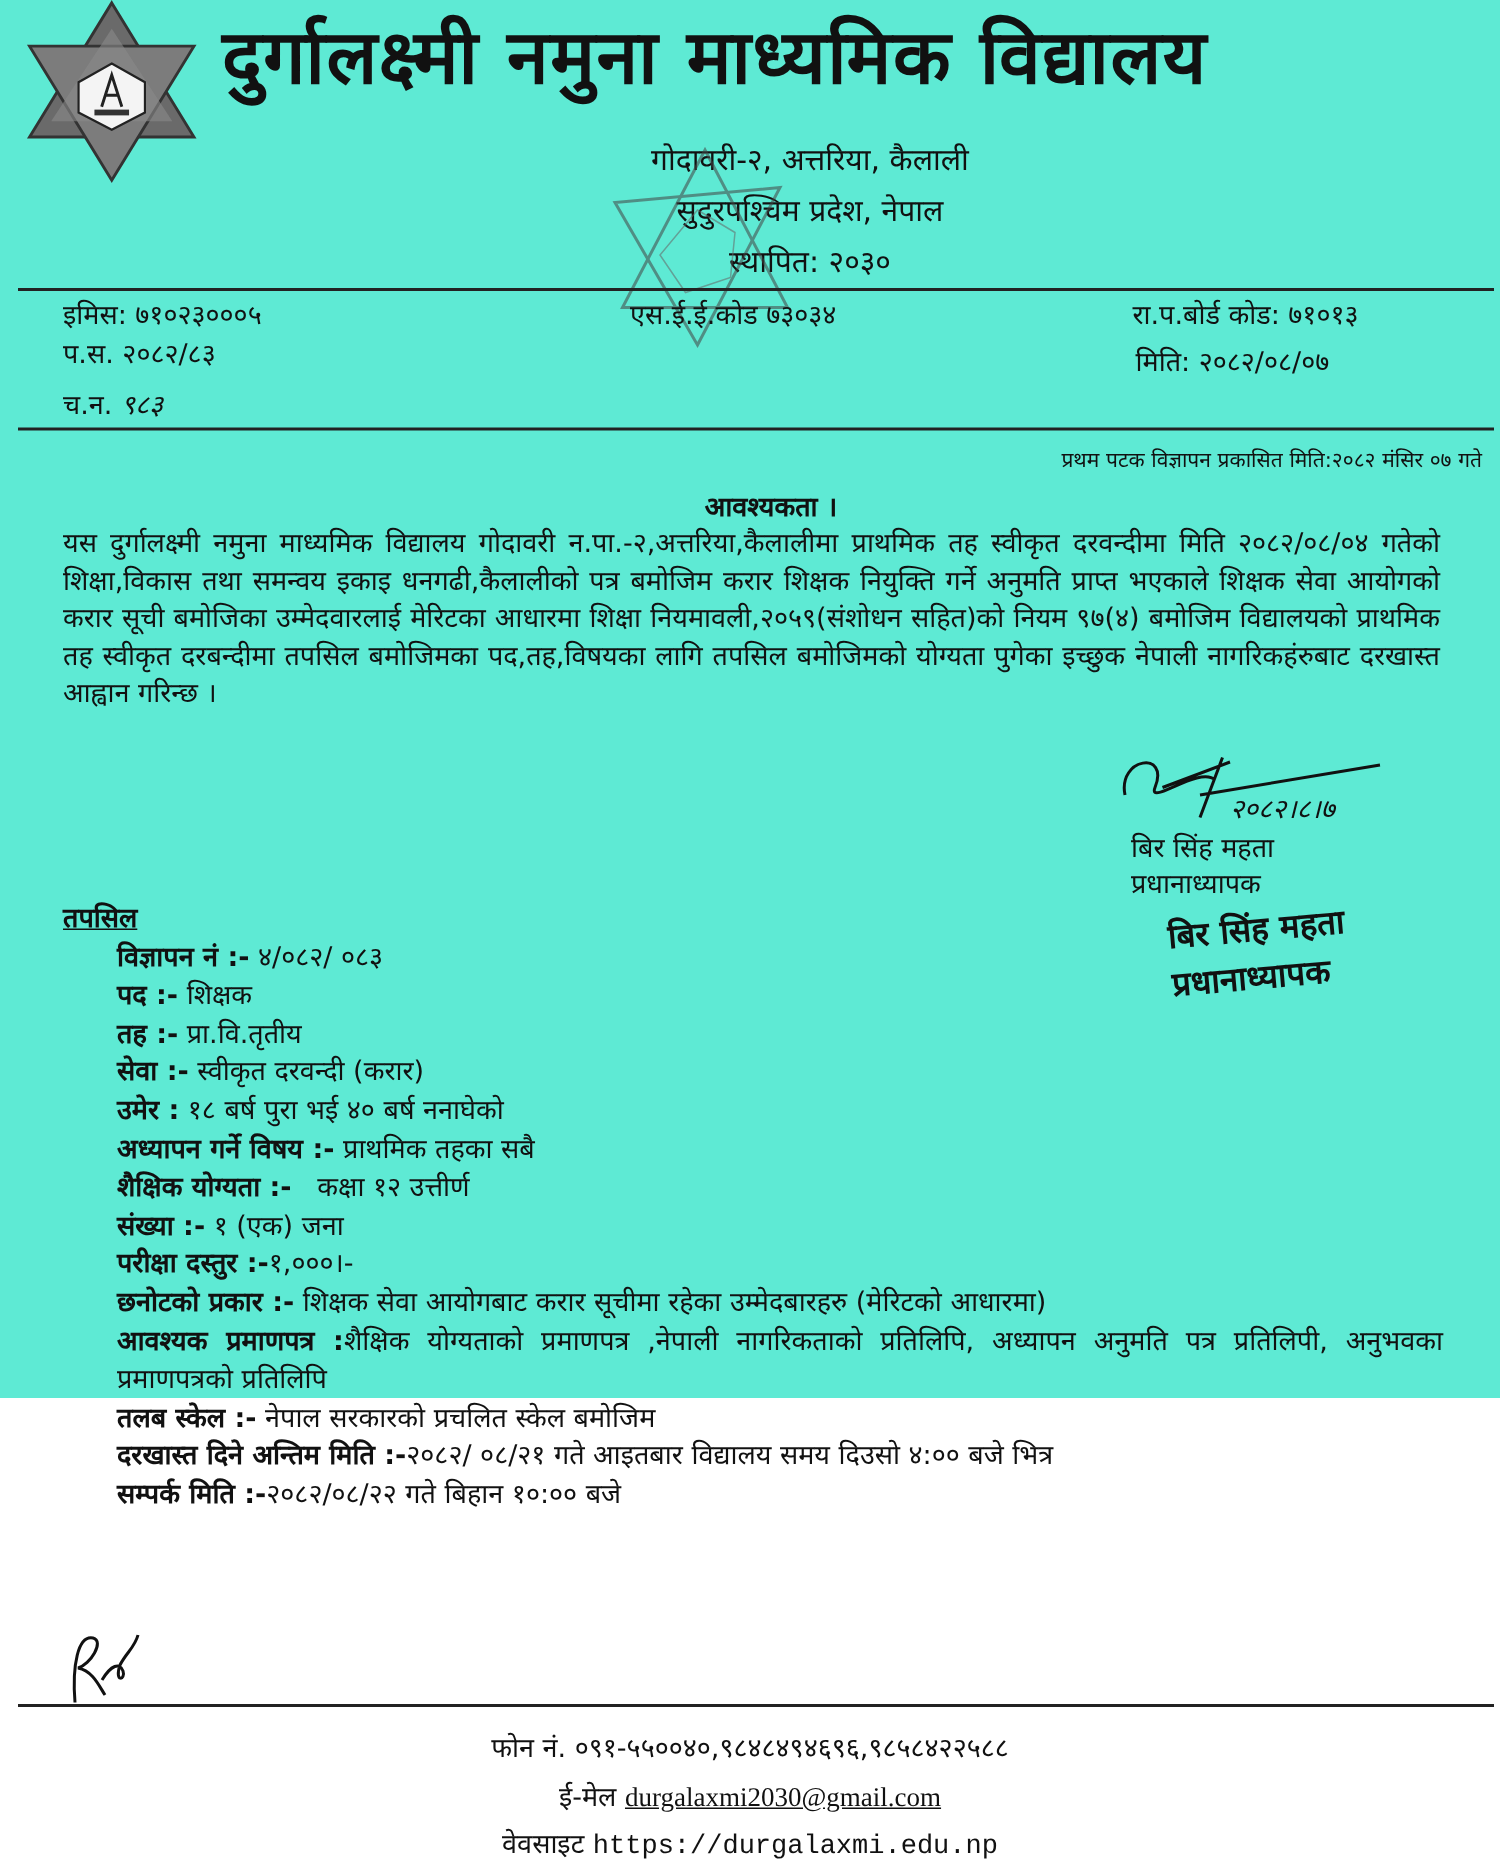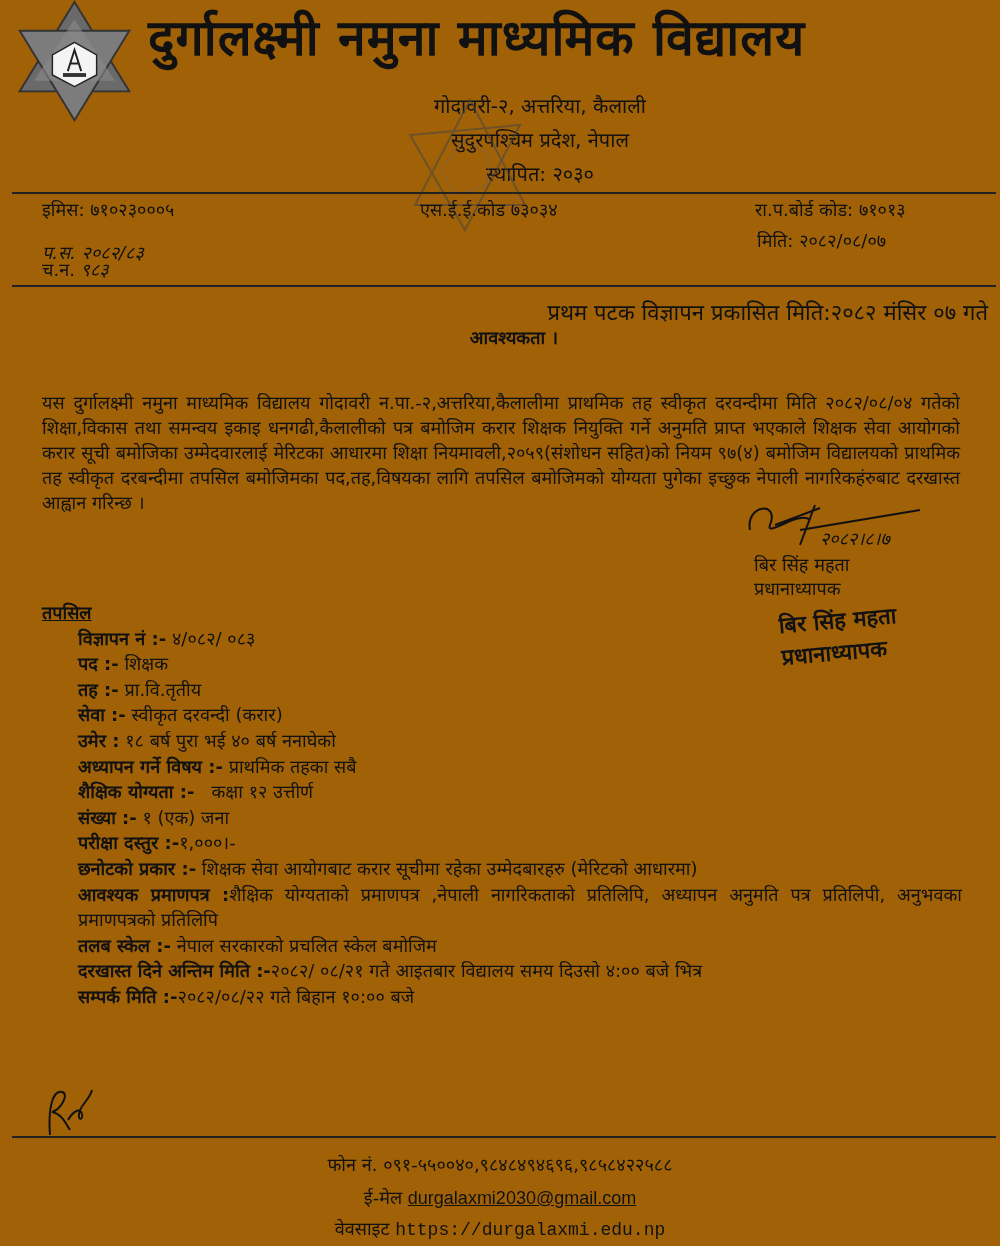--- a/index.html
+++ b/index.html
@@ -1,40 +1,40 @@
 <!DOCTYPE html>
 <html><head>
 <meta charset="utf-8">
 <style>
   html, body { margin:0; padding:0; background:#ffffff; }
   body { width:1000px; height:1246px; position:relative; overflow:hidden; color:#111; font-family:"DejaVu Sans","Liberation Sans",sans-serif; }
-  .page { position:absolute; left:0; top:0; width:1000px; height:1246px; background:#a16207; }
+  .page { position:absolute; left:0; top:0; width:1000px; height:932px; background:#5eead4; }
   .logo { position:absolute; left:12px; top:0px; width:125px; height:125px; }
   .school-name { position:absolute; left:148px; top:2px; font-size:50px; font-weight:bold; letter-spacing:1px; white-space:nowrap; }
   .addr { position:absolute; left:380px; width:320px; text-align:center; font-size:20px; white-space:nowrap; }
   .stamp { position:absolute; left:395px; top:95px; width:140px; height:140px; opacity:0.55; }
   .rule { position:absolute; left:12px; width:984px; height:2px; background:#222; }
   .meta { position:absolute; font-size:18px; white-space:nowrap; }
   .handwritten { font-family:"DejaVu Serif",serif; font-style:italic;text-align:center; }
-  .pub-line { position:absolute; right:12px; top:296px; font-size:22px; white-space:nowrap;margin-left:12px; }
+  .pub-line { position:absolute; right:12px; top:296px; font-size:14px; white-space:nowrap;margin-left:12px; }
   .heading { position:absolute; left:0; width:1000px; top:325px; text-align:center; font-size:18px; font-weight:bold; padding-left:28px; box-sizing:border-box; }
-  .para { position:absolute; left:42px; top:350px; width:918px; font-size:18px; line-height:25px; text-align:justify;margin-top:40px; }
+  .para { position:absolute; left:42px; top:350px; width:918px; font-size:18px; line-height:25px; text-align:justify; }
   .sig-area { position:absolute; left:740px; top:500px; width:240px; height:180px; }
   .sig-scribble { position:absolute; left:0; top:0; width:200px; height:50px; }
   .sig-name { position:absolute; left:14px; top:52px; font-size:18px; white-space:nowrap; }
   .sig-title { position:absolute; left:14px; top:76px; font-size:18px; white-space:nowrap; }
   .sig-stamp { position:absolute; left:40px; top:105px; transform:rotate(-5deg); font-size:22px; font-weight:bold; line-height:32px; white-space:nowrap; }
   .details { position:absolute; left:42px; top:600px; width:920px; font-size:18px; line-height:25.6px; }
   .details .title { text-decoration:underline; font-weight:bold; }
   .details .row { white-space:nowrap;margin-left:36px; }
   .details .row.wrap { white-space:normal; text-align:justify; }
   .details .lbl { font-weight:bold; }
   .initials { position:absolute; left:40px; top:1080px; width:60px; height:60px; }
   .footer { position:absolute; left:0; width:1000px; text-align:center; font-size:18px; white-space:nowrap; }
-  .footer .link { text-decoration:underline; font-family:Liberation Sans, sans-serif; }
+  .footer .link { text-decoration:underline; font-family:Liberation Serif, serif; }
   .footer .url { font-family:Liberation Mono, monospace; }
 </style>
 </head>
 <body>
 
 <div class="page">
 
   <svg class="logo" viewBox="0 0 130 130">
     <polygon points="65,2 122,95 8,95" fill="#6a6a6a" stroke="#333" stroke-width="2"></polygon>
     <polygon points="65,125 122,32 8,32" fill="#7c7c7c" stroke="#333" stroke-width="2"></polygon>
@@ -54,21 +54,21 @@
     <polygon points="75,5 130,110 20,110" fill="none" stroke="#444" stroke-width="2"></polygon>
     <polygon points="70,135 125,30 15,40" fill="none" stroke="#444" stroke-width="2"></polygon>
     <polygon points="70,45 95,60 92,90 62,100 45,75" fill="none" stroke="#666" stroke-width="1"></polygon>
   </svg>
 
   <div class="rule" style="top:192px;"></div>
 
   <div class="meta" style="left:42px; top:197px;">इमिस: ७१०२३०००५</div>
   <div class="meta" style="left:420px; top:197px;">एस.ई.ई.कोड ७३०३४</div>
   <div class="meta" style="left:755px; top:197px;">रा.प.बोर्ड कोड: ७१०१३</div>
-  <div class="meta" style="left:42px; top:240px;font-style:italic;">प.स. २०८२/८३</div>
+  <div class="meta" style="left:42px; top:223px;">प.स. २०८२/८३</div>
   <div class="meta" style="left:757px; top:228px;">मिति: २०८२/०८/०७</div>
   <div class="meta" style="left:42px; top:257px;">
     <span>च.न.</span>
     <span class="handwritten">९८३</span>
   </div>
 
   <div class="rule" style="top:285px;"></div>
 
   <div class="pub-line">प्रथम पटक विज्ञापन प्रकासित मिति:२०८२ मंसिर ०७ गते</div>
   <div class="heading">आवश्यकता ।</div>

